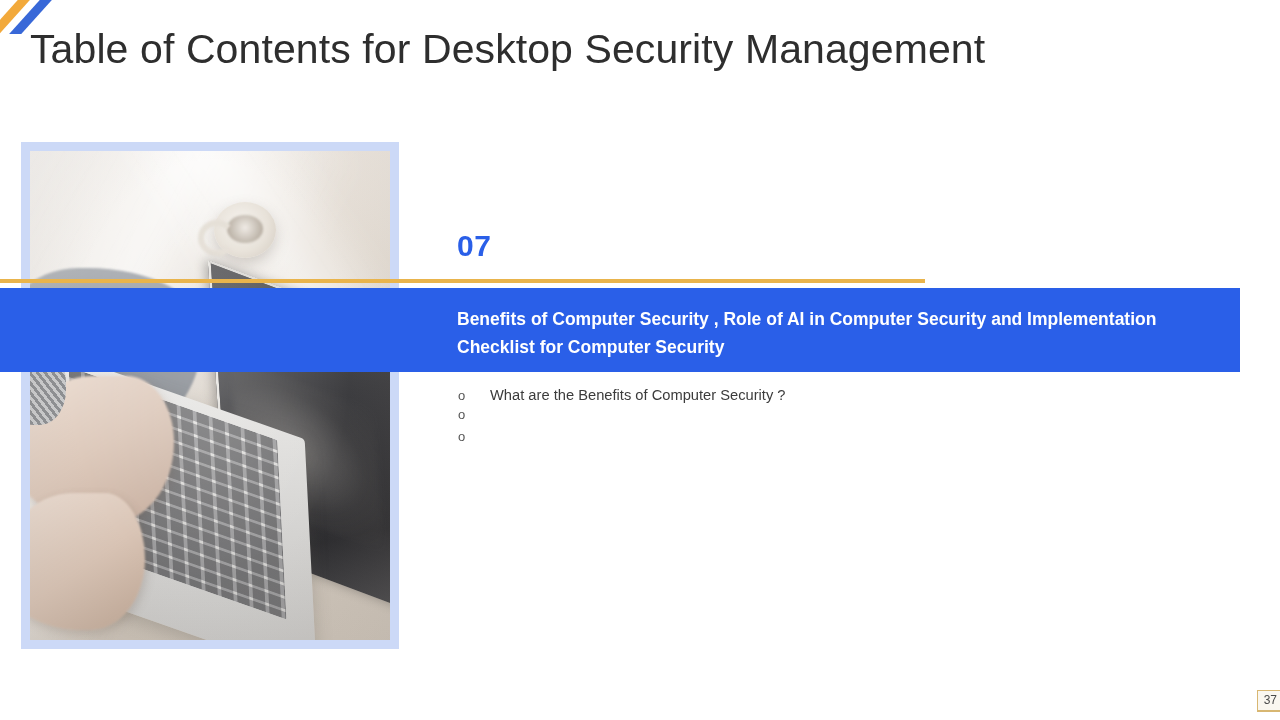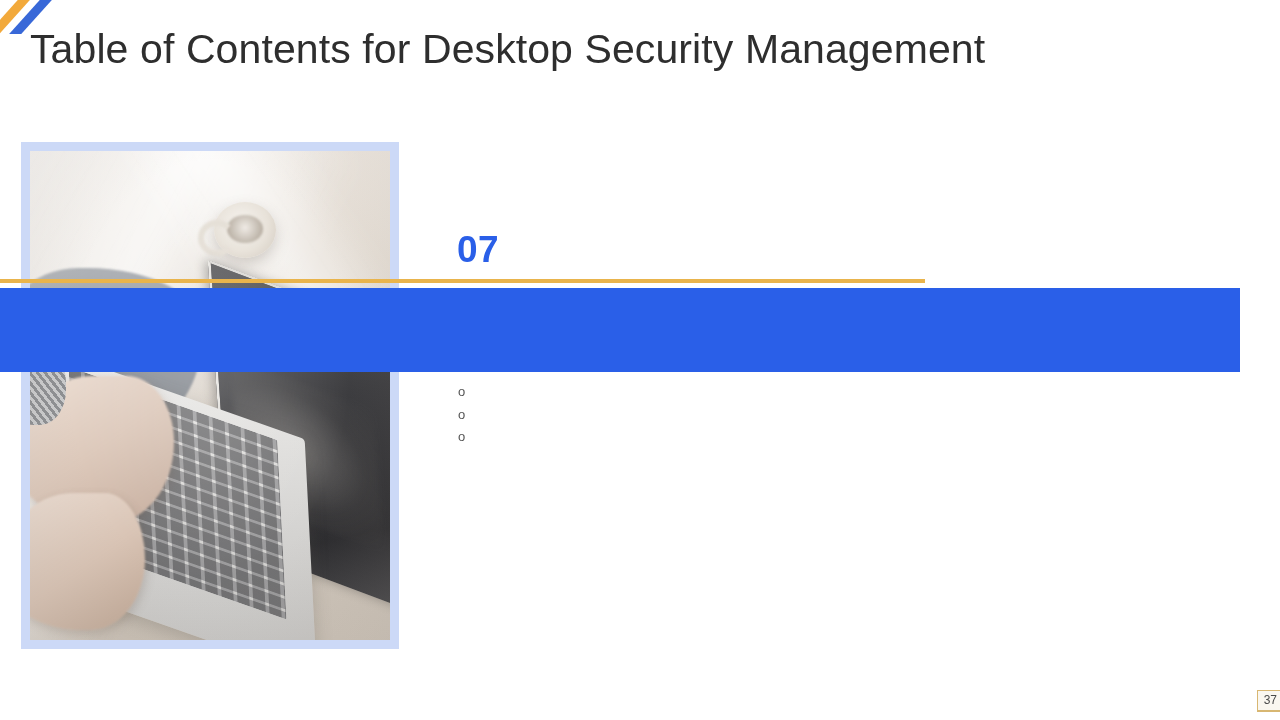--- a/index.html
+++ b/index.html
@@ -83,21 +83,21 @@
     line-height: 28px;
     font-weight: bold;
     color: #ffffff;
   }
 
   
   .section-number {
     position: absolute;
     left: 457px;
     top: 229px;
-    font-size: 37px;
+    font-size: 30px;
     font-weight: bold;
     color: #2a5fe8;
     letter-spacing: 0.5px;
   }
 
   
   .bullet-list {
     position: absolute;
     left: 452px;
     top: 384px;
@@ -338,24 +338,26 @@
       <div class="ph-cuff"></div>
       <div class="ph-vig"></div>
     </div>
   </div>
 
   <div class="section-number">07</div>
 
   <div class="gold-rule"></div>
 
   <div class="blue-banner"></div>
+  <div class="banner-text">Benefits of Computer Security , Role of AI in Computer Security and Implementation Checklist for Computer Security</div>
 
   <div class="bullet-list">
     <div class="bullet-row">
       <span class="bullet-marker">o</span>
+      <span class="bullet-text">What are the Benefits of Computer Security ?</span>
     </div>
     <div class="bullet-row">
       <span class="bullet-marker">o</span>
     </div>
     <div class="bullet-row">
       <span class="bullet-marker">o</span>
     </div>
   </div>
 
   <div class="page-chip">37</div>

